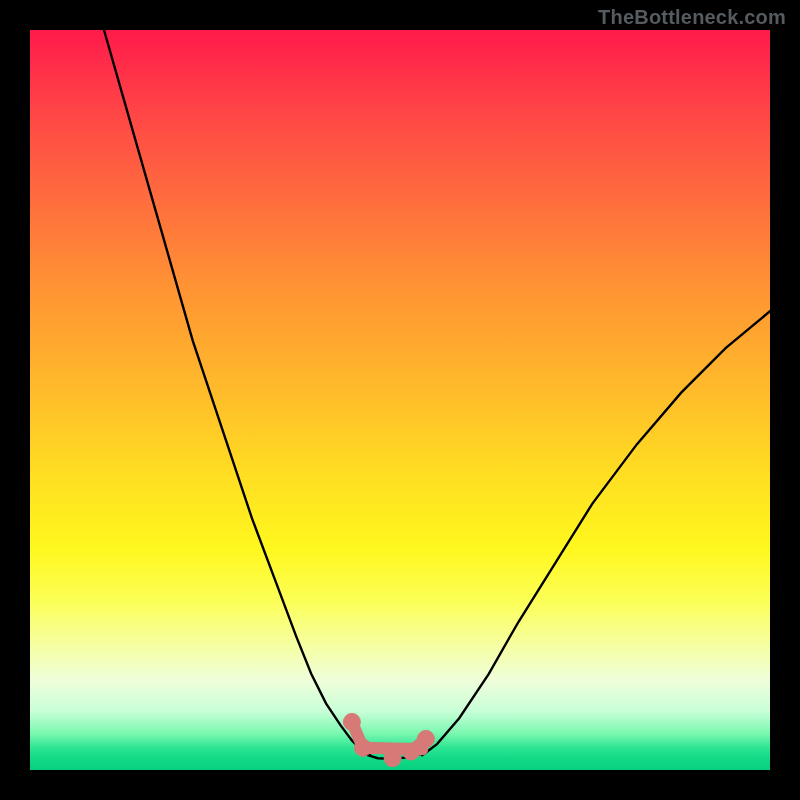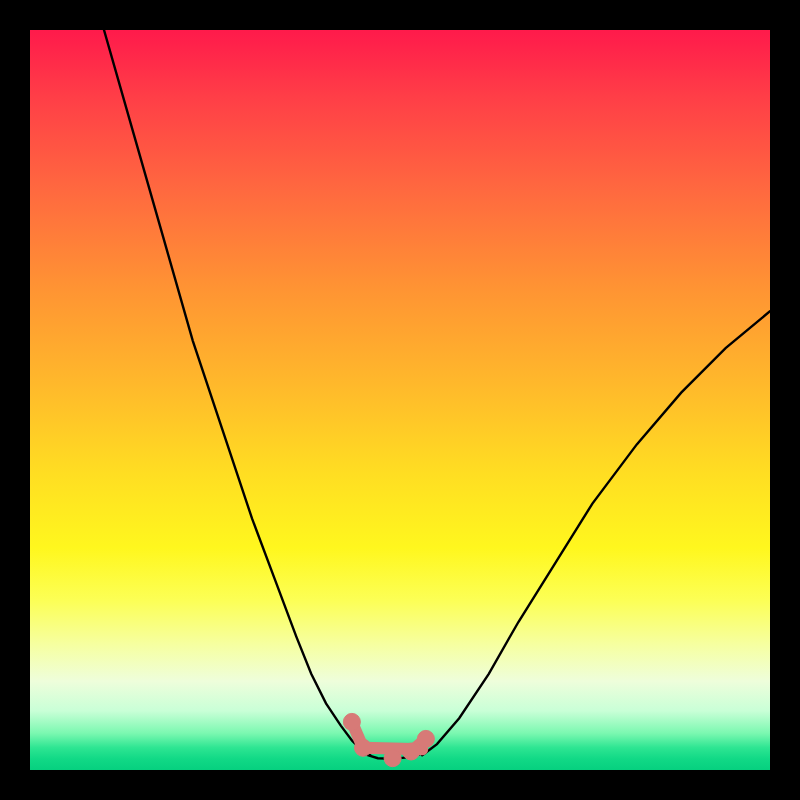--- a/index.html
+++ b/index.html
@@ -76,20 +76,21 @@
     stroke: #d77a77;
     stroke-width: 12;
     stroke-linecap: round;
     fill: none;
   }
 </style>
 </head>
 <body>
 
 <div class="frame">
+  <div class="watermark">TheBottleneck.com</div>
 
   <div class="plot-area">
     <div class="gradient"></div>
 
     <svg class="curves" viewBox="0 0 740 740" preserveAspectRatio="none">
       <path id="left-curve" class="curve-line" d="M74.0 0.0 L103.6 103.6 L133.2 207.2 L162.8 310.8 L192.4 399.6 L222.0 488.4 L244.2 547.6 L266.4 606.8 L281.2 643.8 L296.0 673.4 L310.8 695.6 L321.9 710.4 L333.0 721.5 L340.4 725.2"></path>
       <path id="right-curve" class="curve-line" d="M392.2 725.2 L407.0 714.1 L429.2 688.2 L458.8 643.8 L488.4 592.0 L525.4 532.8 L562.4 473.6 L606.8 414.4 L651.2 362.6 L695.6 318.2 L740.0 281.2"></path>
       <path id="valley-floor" class="curve-line" d="M333.0 723.7 L347.8 728.2 L362.6 728.9 L377.4 727.4 L392.2 723.7"></path>
       <g id="marker-segments">
           <path class="marker-line" d="M333.0 717.8 L392.2 719.3"></path>

